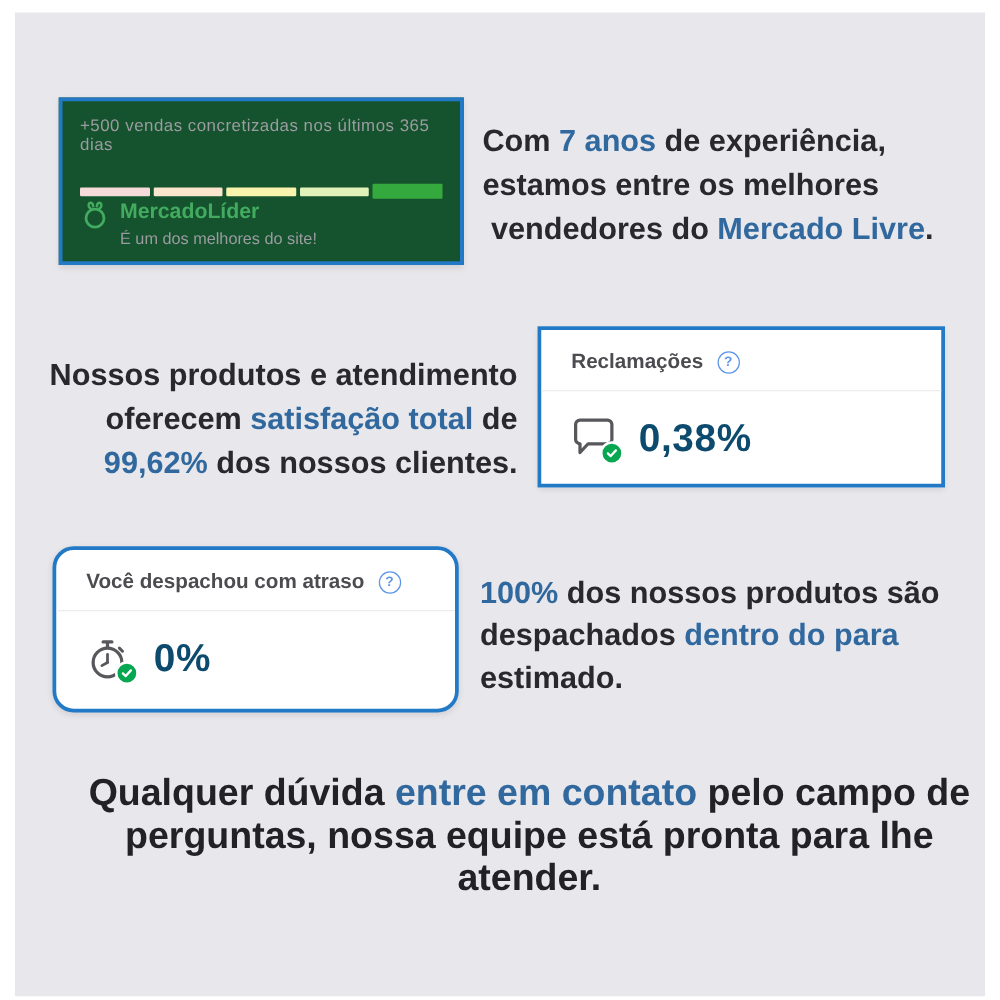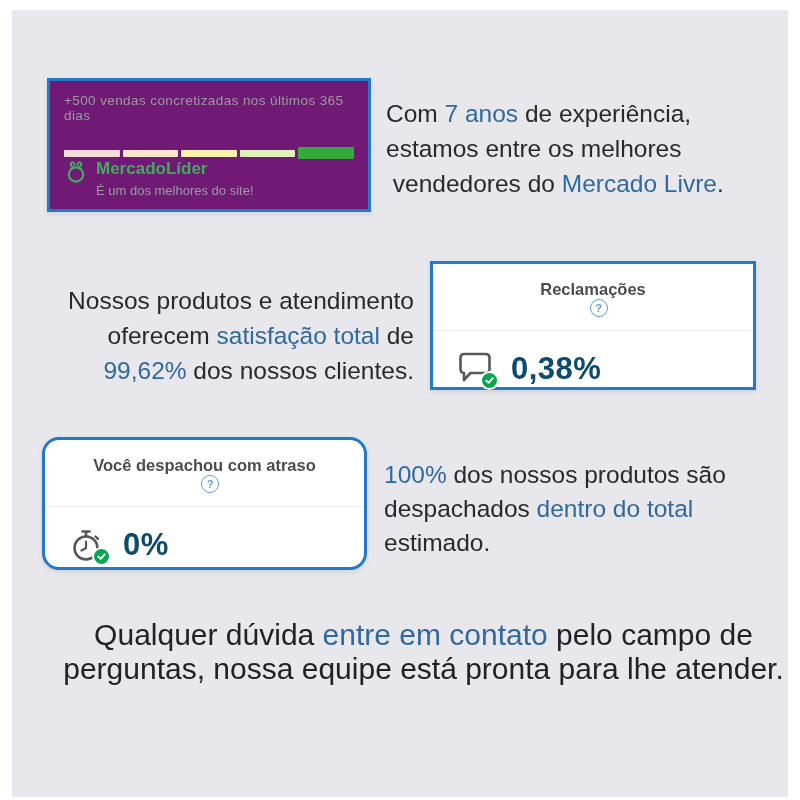--- a/index.html
+++ b/index.html
@@ -22,21 +22,21 @@
   }
   .card{
     position:absolute;
     border:3px solid var(--border);
     background:#ffffff;
     box-shadow:0 2px 5px rgba(0,0,0,0.10);
   }
   
   .card-leader{
     left:35px;top:68px;width:324px;height:134px;
-    background:#701a75;
+    background:#14532d;
     padding:12px 14px;
   }
   .sales-text{
     font-size:13.5px;color:#9b9ba1;letter-spacing:0.4px;
   }
   .rep-bar{
     display:flex;align-items:center;gap:3px;
     margin-top:24px;height:12px;
   }
   .rep-bar .seg{flex:1;height:7px;border-radius:1px;}
@@ -44,21 +44,21 @@
   .leader-row{display:flex;align-items:flex-start;}
   .medal{width:24px;height:24px;flex:0 0 auto;margin-right:8px;margin-top:1px;}
   .leader-title{font-size:17px;font-weight:700;color:var(--leader-green);}
   .leader-sub{font-size:13px;color:#9b9ba1;margin-top:4px;}
   
   .card-claims{left:418px;top:251px;width:326px;height:129px;}
   .card-dispatch{left:30px;top:427px;width:325px;height:133px;border-radius:17px;}
   .metric-header{
     display:flex;align-items:center;
     padding:16px 24px 13px 24px;
-    font-size:16.5px;font-weight:700;color:#4c4c50;flex-direction:column;
+    font-size:16.5px;font-weight:700;color:#4c4c50;
   }
   .help{
     display:inline-flex;align-items:center;justify-content:center;
     width:18px;height:18px;margin-left:11px;
     border:1.6px solid #5f97e8;border-radius:50%;
     color:#5f97e8;font-size:11px;font-weight:700;
     cursor:pointer;flex:0 0 auto;
   }
   .divider{height:1px;background:#ececee;}
   .metric-body{
@@ -69,21 +69,21 @@
   .badge{
     position:absolute;right:-2px;bottom:-3px;
     width:19px;height:19px;border-radius:50%;
     background:var(--badge);border:2px solid #ffffff;
     display:flex;align-items:center;justify-content:center;
   }
   .metric-value{font-size:31px;font-weight:700;color:#0c4a6e;letter-spacing:0.5px;}
   
   .para{
     position:absolute;white-space:pre-wrap;
-    font-weight:400;color:#29292d;
+    font-weight:700;color:#29292d;
   }
   .para .hl{color:var(--accent);}
   .para-exp{left:374px;top:86px;font-size:24.5px;line-height:35px;}
   .para-sat{left:20px;top:273px;width:382px;font-size:24.5px;line-height:35px;text-align:right;}
   .para-ship{left:372px;top:448px;font-size:24.5px;line-height:34px;}
   .para-contact{left:0;right:0;top:608px;font-size:30px;line-height:34px;text-align:center;color:#222226;padding-left:47px;}
   svg{display:block;}
 </style>
 </head>
 <body>
@@ -163,19 +163,19 @@
           <svg viewBox="0 0 12 12" width="11" height="11">
             <path d="M2.5 6.2 L5 8.6 L9.5 3.6" fill="none" stroke="#ffffff" stroke-width="2" stroke-linecap="round" stroke-linejoin="round"></path>
           </svg>
         </span>
       </span>
       <span class="metric-value">0%</span>
     </div>
   </div>
 
   <div class="para para-ship"><span class="hl">100%</span><span> dos nossos produtos são
-despachados </span><span class="hl">dentro do total</span><span>
+despachados </span><span class="hl">dentro do para</span><span>
 estimado.</span></div>
 
   <div class="para para-contact"><span>Qualquer dúvida </span><span class="hl">entre em contato</span><span> pelo campo de
 perguntas, nossa equipe está pronta para lhe atender.</span></div>
 
 </div>
 
 </body></html>

